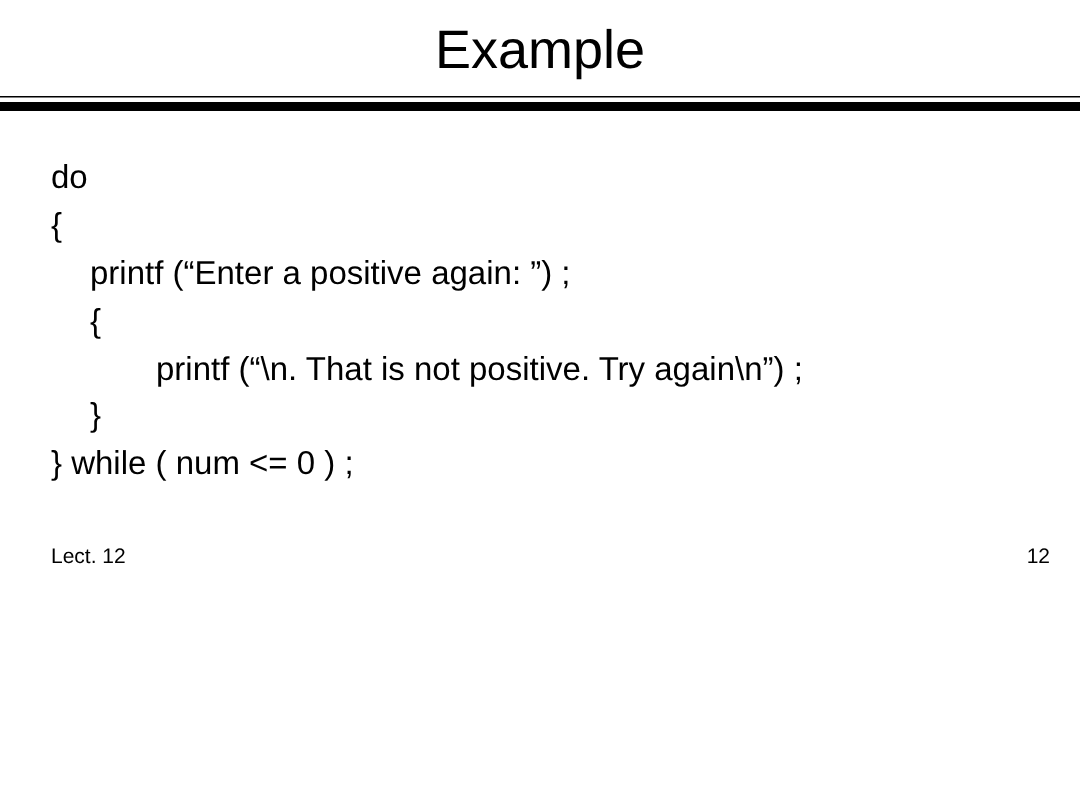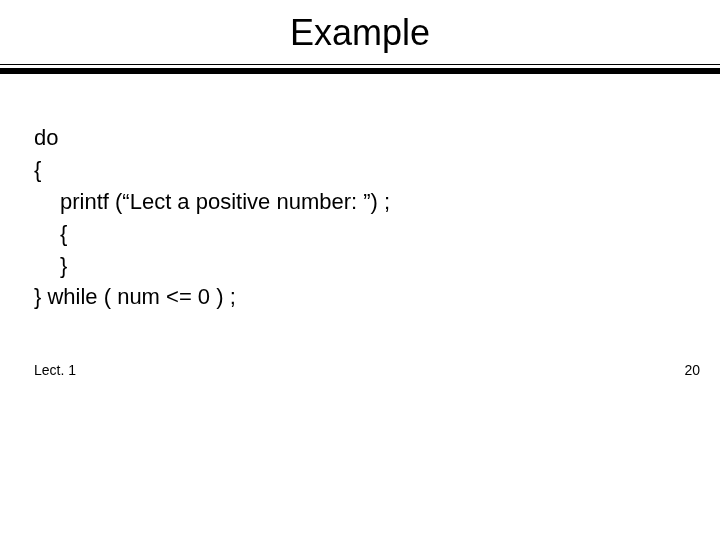--- a/index.html
+++ b/index.html
@@ -41,21 +41,20 @@
     position: absolute;
     left: 0;
     right: 0;
     top: 4px;
     border-top: 6px solid #000;
   }
   .body {
     padding: 28px 20px 0 34px;
     font-size: 22px;
     line-height: 1.45;
-    margin-top: 20px;
   }
   .ind1 { padding-left: 26px; }
   .ind2 { padding-left: 70px; }
   .footer-left {
     position: absolute;
     left: 34px;
     bottom: 18px;
     font-size: 14px;
   }
   .footer-right {
@@ -73,22 +72,23 @@
   <div class="title">Example</div>
 
   <div class="rule">
     <div class="thin"></div>
     <div class="thick"></div>
   </div>
 
   <div class="body">
     <div>do</div>
     <div>{</div>
-    <div class="ind1">printf (“Lect a positive number: ”) ;</div>
+    <div class="ind1">printf (“Enter a positive again: ”) ;</div>
     <div class="ind1">{</div>
+    <div class="ind2">printf (“\n. That is not positive.  Try again\n”) ;</div>
     <div class="ind1">}</div>
     <div>} while ( num &lt;= 0 ) ;</div>
   </div>
 
-  <div class="footer-left">Lect. 1</div>
-  <div class="footer-right">20</div>
+  <div class="footer-left">Lect. 12</div>
+  <div class="footer-right">12</div>
 
 </div>
 
 </body></html>

